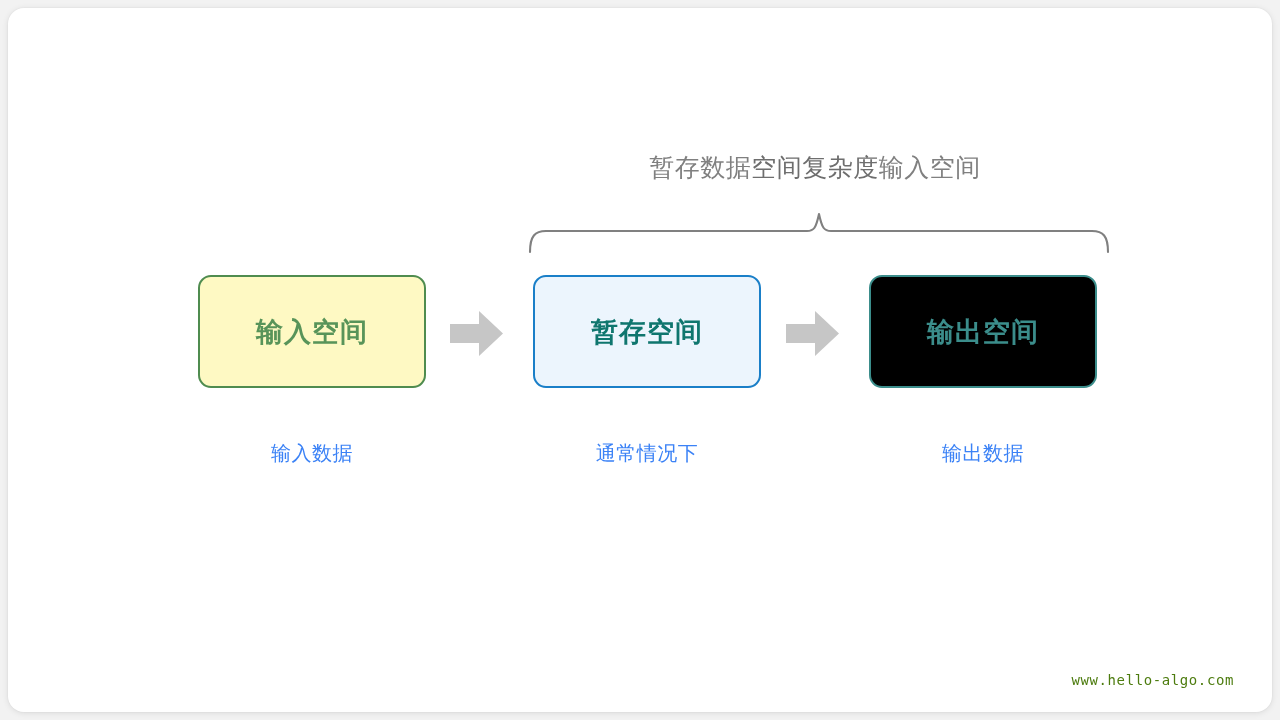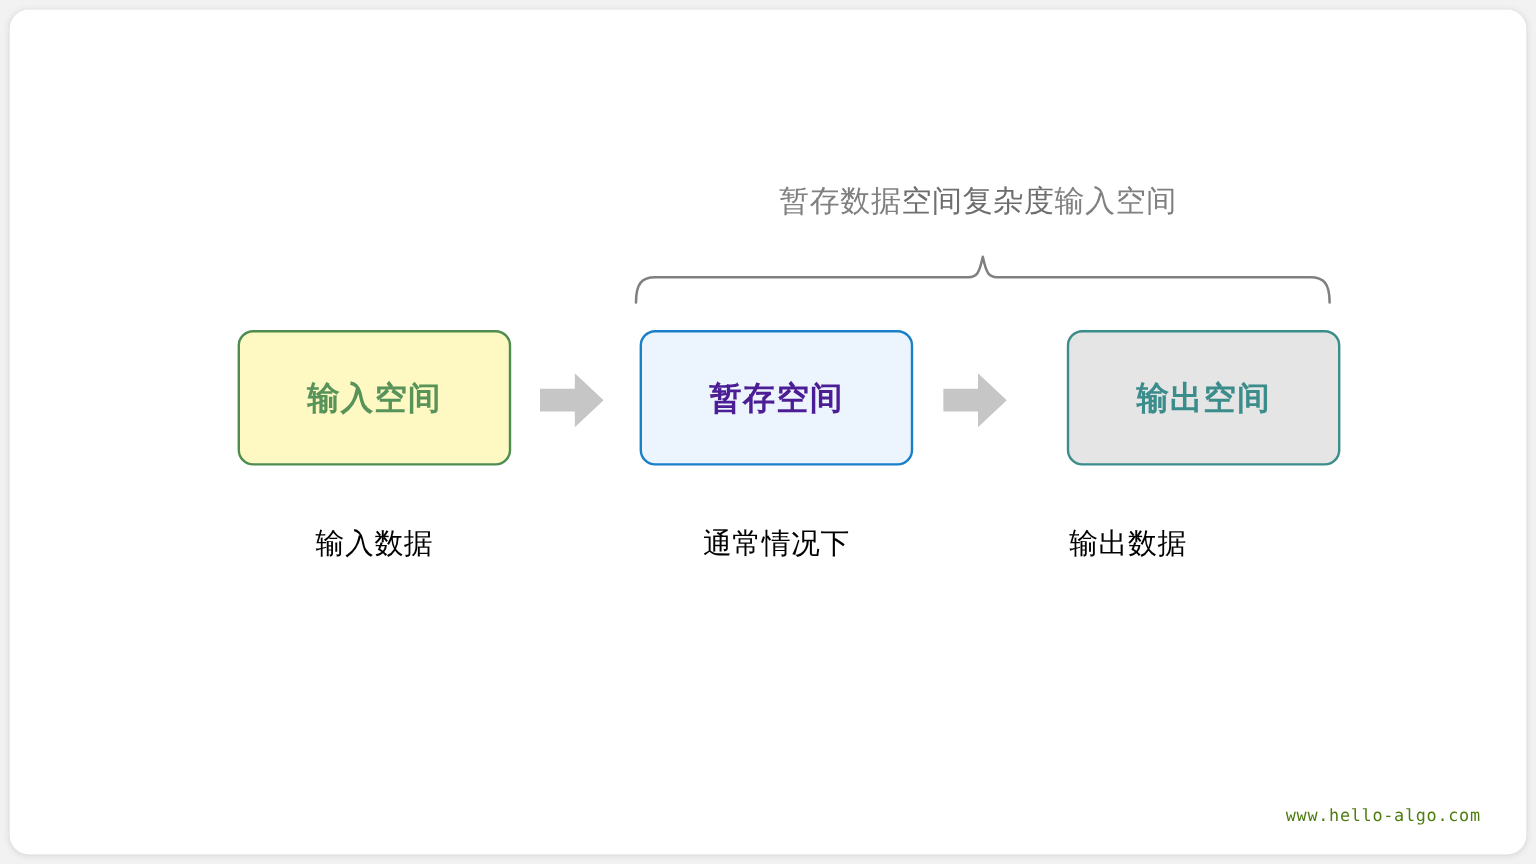--- a/index.html
+++ b/index.html
@@ -75,23 +75,23 @@
   .box-label {
     font-size: 27px;
     font-weight: bold;
     letter-spacing: 1px;
   }
 
   #box-input   { left: 190px;  background: #fef9c3; border-color: #4f8c4f; }
   #box-input   .box-label { color: #589459; }
 
   #box-temp    { left: 525px;  background: #ecf5fd; border-color: #1a7fc8; }
-  #box-temp    .box-label { color: #4c1d95; }
+  #box-temp    .box-label { color: #0f766e; }
 
-  #box-output  { left: 861px;  background: #e5e5e5; border-color: #3b8d8b; margin-left: 20px; }
+  #box-output  { left: 861px;  background: #000000; border-color: #3b8d8b; }
   #box-output  .box-label { color: #3b8d8b; }
 
   
   .arrow {
     position: absolute;
     top: 303px;
     width: 53px;
     height: 45px;
   }
   #arrow-1 { left: 442px; }
@@ -99,25 +99,25 @@
 
   
   .caption-col {
     position: absolute;
     top: 422px;
     width: 228px;
     text-align: center;
   }
   #caption-input  { left: 190px; }
   #caption-temp   { left: 525px; }
-  #caption-output { left: 818px; }
+  #caption-output { left: 861px; }
 
   .caption-line {
-    font-size: 24px;
-    color: #000000;
+    font-size: 20px;
+    color: #3b82f6;
     line-height: 47px;
     letter-spacing: 0.5px;
     white-space: nowrap;
   }
 
   
   #watermark {
     position: absolute;
     right: 38px;
     bottom: 24px;

